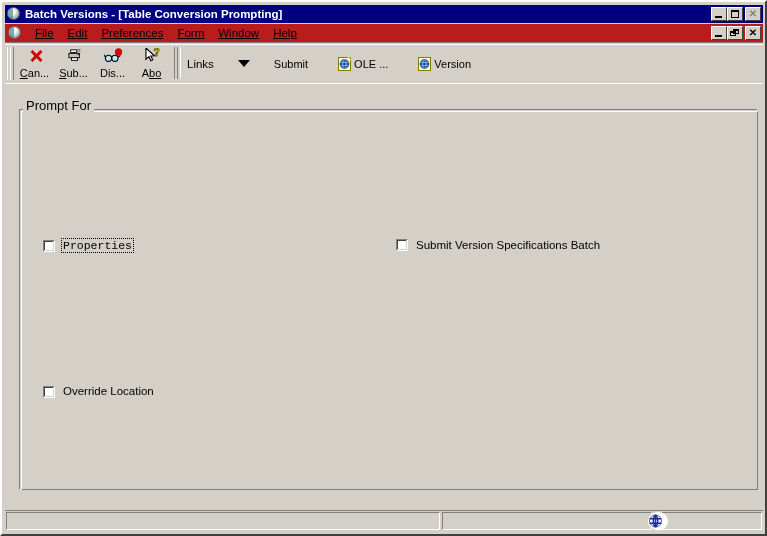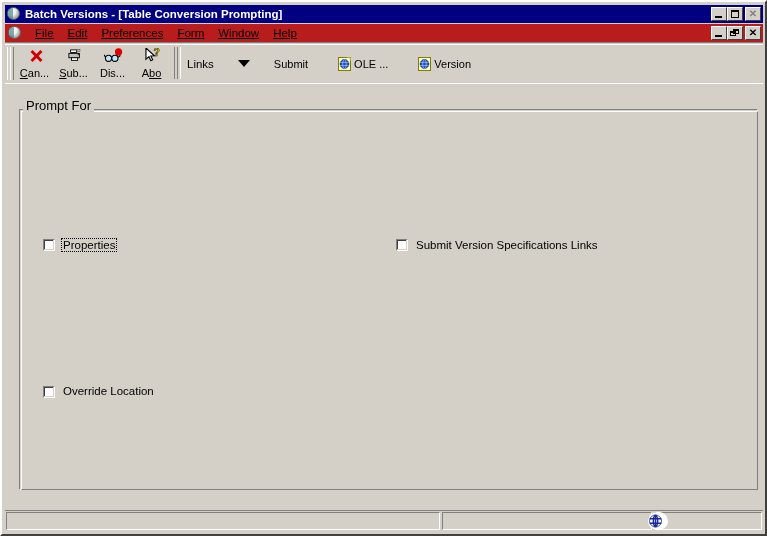--- a/index.html
+++ b/index.html
@@ -302,28 +302,28 @@
       </div>
     </div>
   </div>
 
   <div class="client">
 
     <div class="groupbox">
       <div class="groupbox-inner"></div>
     </div>
 
-    <div class="chk-row" style="left:38px;top:154px;">
+    <div class="chk-row" style="left:38px;top:154px;font-family:Liberation Mono, monospace;">
       <div class="chk-box"></div>
       <div class="chk-lbl focused">Properties</div>
     </div>
 
     <div class="chk-row" style="left:391px;top:154px;">
       <div class="chk-box"></div>
-      <div class="chk-lbl">Submit Version Specifications Links</div>
+      <div class="chk-lbl">Submit Version Specifications Batch</div>
     </div>
 
     <div class="chk-row" style="left:38px;top:300px;align-items:flex-end;">
       <div class="chk-box"></div>
       <div class="chk-lbl">Override Location</div>
     </div>
 
 
   </div>
 

